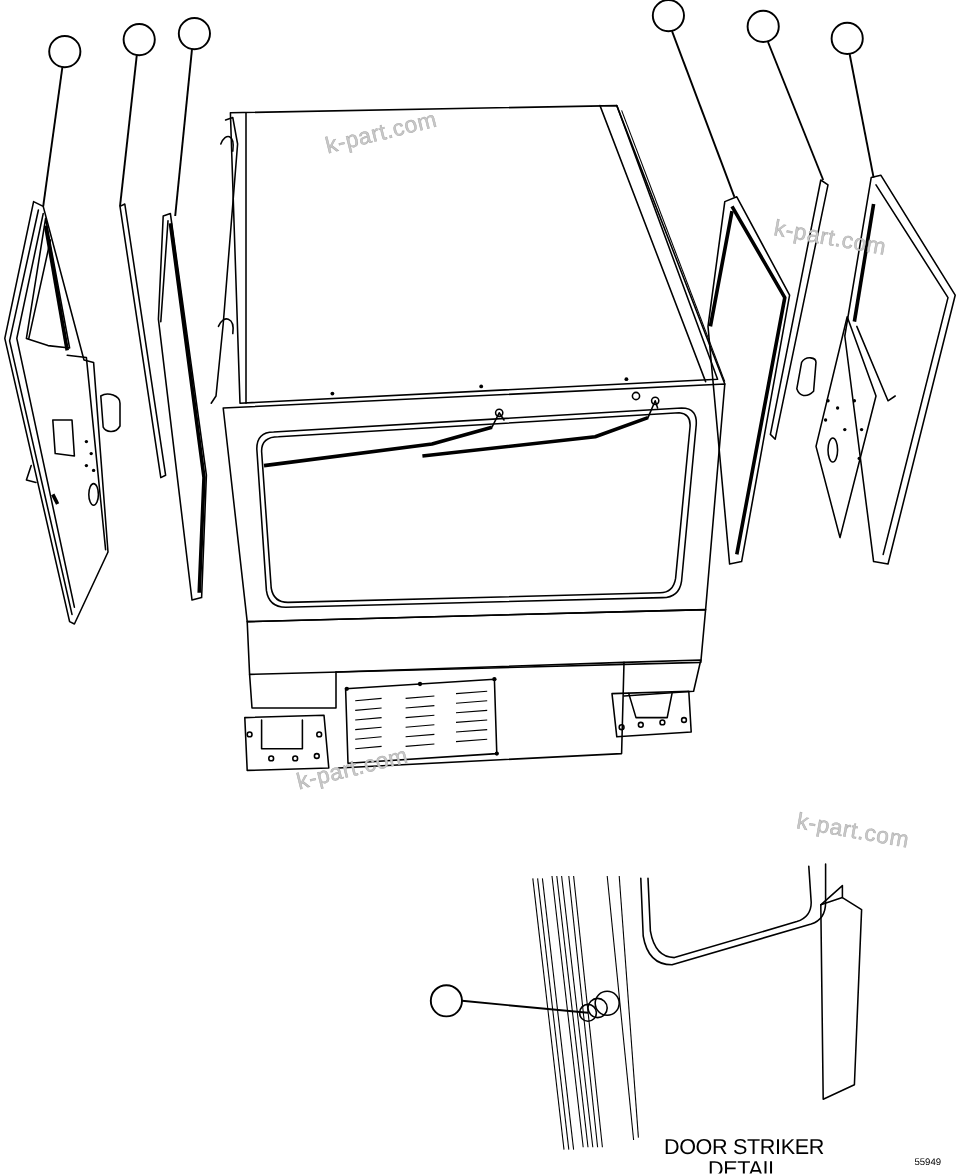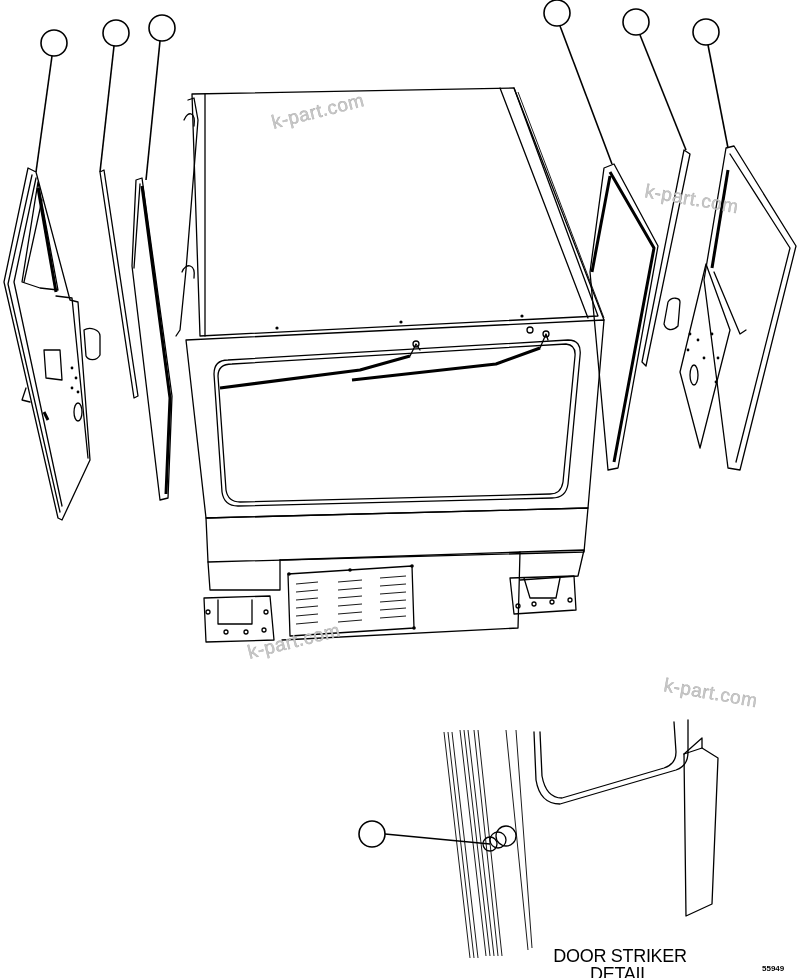--- a/index.html
+++ b/index.html
@@ -14,21 +14,21 @@
     .watermark {
       position: absolute; color: #c9c9c9; font-size: 19px; font-family: "Liberation Sans", sans-serif;
       transform-origin: left center; white-space: nowrap; letter-spacing: 0.5px;
       -webkit-text-stroke: 0.4px #aaa;
     }
     .detail-label {
       position: absolute; left: 540px; top: 947px; width: 160px; text-align: center;
       font-weight: normal; font-size: 18px; line-height: 18px; color: #000; letter-spacing: -0.3px;
     }
     .fig-number {
-      position: absolute; left: 762px; top: 964px; font-size: 8px; font-weight: bold; color: #000;
+      position: absolute; left: 762px; top: 964px; font-size: 8px; font-weight: normal; color: #000;
     }
   </style>
 </head>
 <body>
 
 <svg id="diagram" viewBox="0 0 797 978" xmlns="http://www.w3.org/2000/svg">
 
   <g>
     <path class="ln" d="M28,168 L36,172 L70,300 L78,302 L90,460 L62,520 L58,518 L4,282 Z"></path>
     <path class="ln" d="M32,175 L8,284 L60,512"></path>

